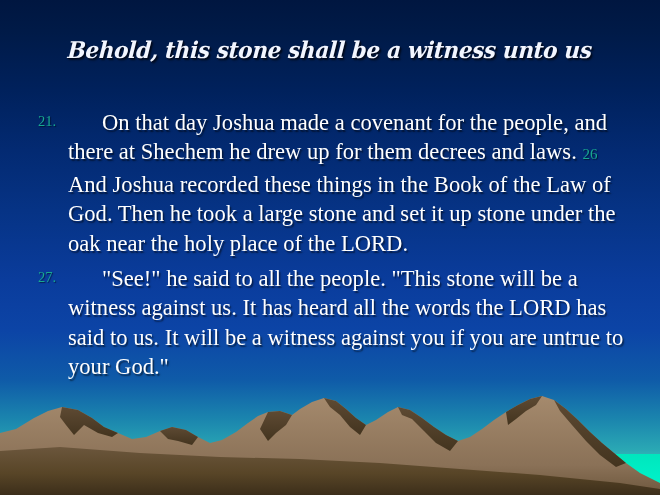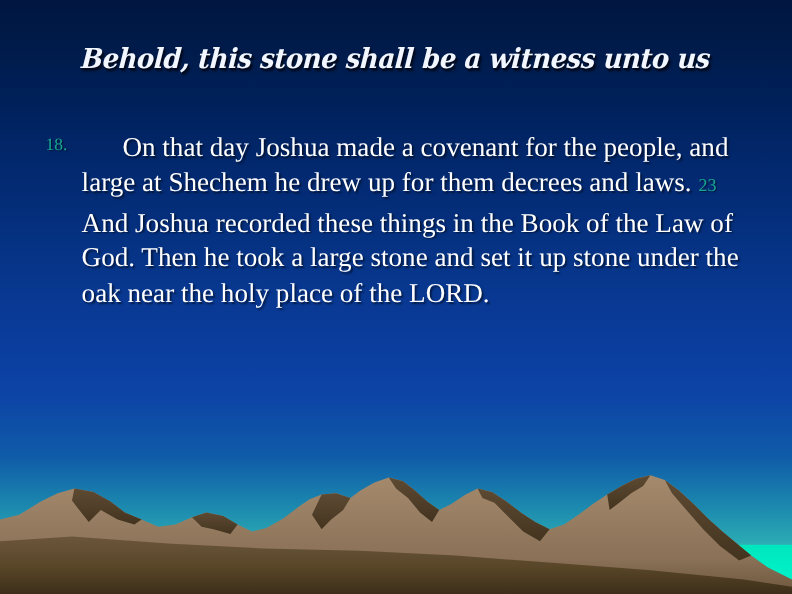--- a/index.html
+++ b/index.html
@@ -156,20 +156,24 @@
              L620,98 L660,104 L660,110 L0,110 Z"></path>
   </svg>
 
   <div id="title-area">
     <span id="title-text">Behold, this stone shall be a witness unto us</span>
   </div>
 
   <div id="body-area">
 
     <div class="para">
-      <span class="para-num">18.</span>
-      <span class="para-indent"></span><span>On that day Joshua made a covenant for the people, and large at Shechem he drew up for them decrees and laws. </span><span class="vnum-inline">23</span><span> And Joshua recorded these things in the Book of the Law of God. Then he took a large stone and set it up stone under the oak near the holy place of the LORD.</span>
+      <span class="para-num">21.</span>
+      <span class="para-indent"></span><span>On that day Joshua made a covenant for the people, and there at Shechem he drew up for them decrees and laws. </span><span class="vnum-inline">26</span><span> And Joshua recorded these things in the Book of the Law of God. Then he took a large stone and set it up stone under the oak near the holy place of the LORD.</span>
     </div>
 
+    <div class="para">
+      <span class="para-num">27.</span>
+      <span class="para-indent"></span><span>"See!" he said to all the people. "This stone will be a witness against us. It has heard all the words the LORD has said to us. It will be a witness against you if you are untrue to your God."</span>
+    </div>
 
   </div>
 
 </div>
 
 </body></html>

